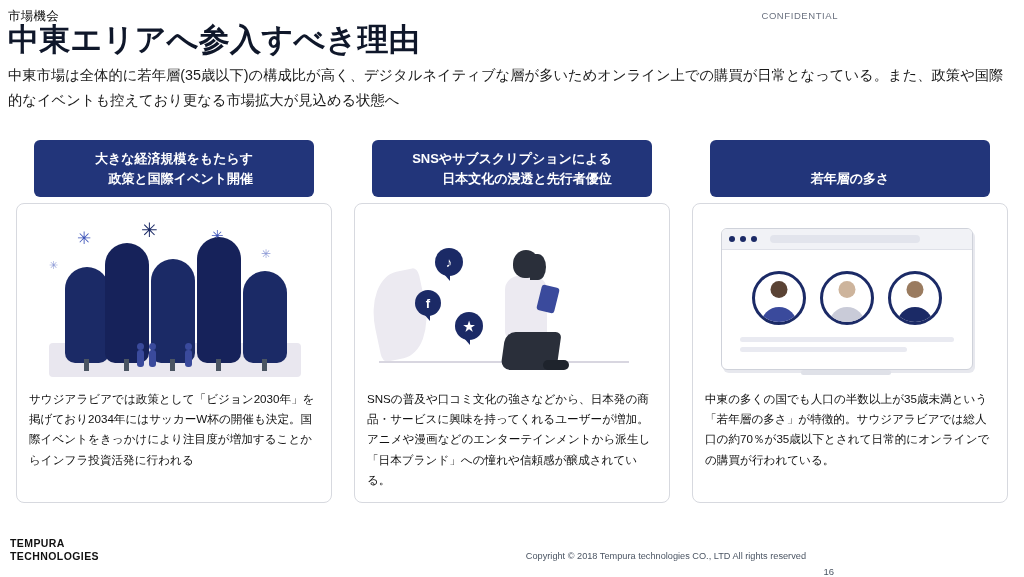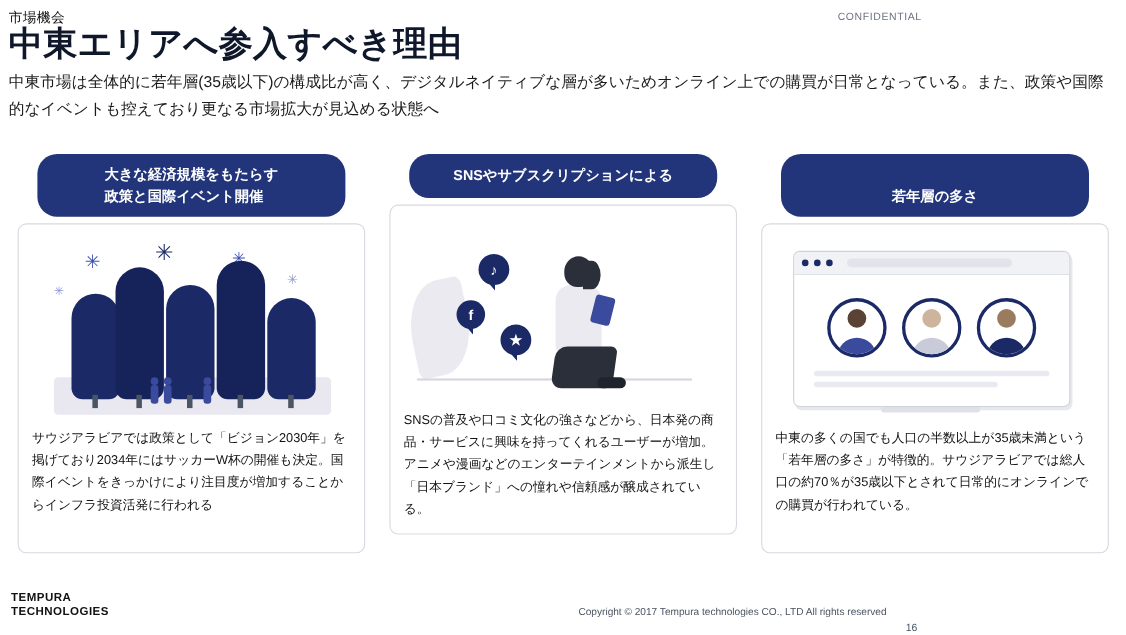--- a/index.html
+++ b/index.html
@@ -70,23 +70,23 @@
     gap: 22px;
   }
   .col {
     width: 316px;
     display: flex;
     flex-direction: column;
   }
   .card-head {
     background: #22357a;
     color: #ffffff;
-    border-radius: 18px;
+    border-radius: 6px;
     padding: 9px 10px;
-    text-align: left;
+    text-align: right;
     font-size: 13px;
     font-weight: 700;
     line-height: 1.5;
     min-height: 40px;
     display: flex;
     align-items: center;
     justify-content: center;
     box-sizing: border-box;
     width: 280px;
     margin: 0 auto;
@@ -427,20 +427,21 @@
           <div class="person-sm" style="left:156px;"></div>
         </div>
         <div class="caption">サウジアラビアでは政策として「ビジョン2030年」を掲げており2034年にはサッカーW杯の開催も決定。国際イベントをきっかけにより注目度が増加することからインフラ投資活発に行われる</div>
       </div>
     </div>
 
     <div class="col">
       <div class="card-head">
         <span>
           <span>SNSやサブスクリプションによる</span><br>
+          <span>日本文化の浸透と先行者優位</span>
         </span>
       </div>
       <div class="card-body">
         <div class="art">
           <div class="leaf"></div>
           <div class="baseline"></div>
           <div class="bubble b1">♪</div>
           <div class="bubble b2">f</div>
           <div class="bubble b3">★</div>
           <div class="sitter-body"></div>
@@ -494,16 +495,16 @@
         <div class="caption">中東の多くの国でも人口の半数以上が35歳未満という「若年層の多さ」が特徴的。サウジアラビアでは総人口の約70％が35歳以下とされて日常的にオンラインでの購買が行われている。</div>
       </div>
     </div>
 
   </div>
 
   <div class="brand">
     <div>TEMPURA</div>
     <div>TECHNOLOGIES</div>
   </div>
-  <div class="copyright">Copyright © 2017 Tempura technologies CO., LTD All rights reserved</div>
+  <div class="copyright">Copyright © 2018 Tempura technologies CO., LTD All rights reserved</div>
   <div class="pagenum">16</div>
 
 </div>
 
 </body></html>

